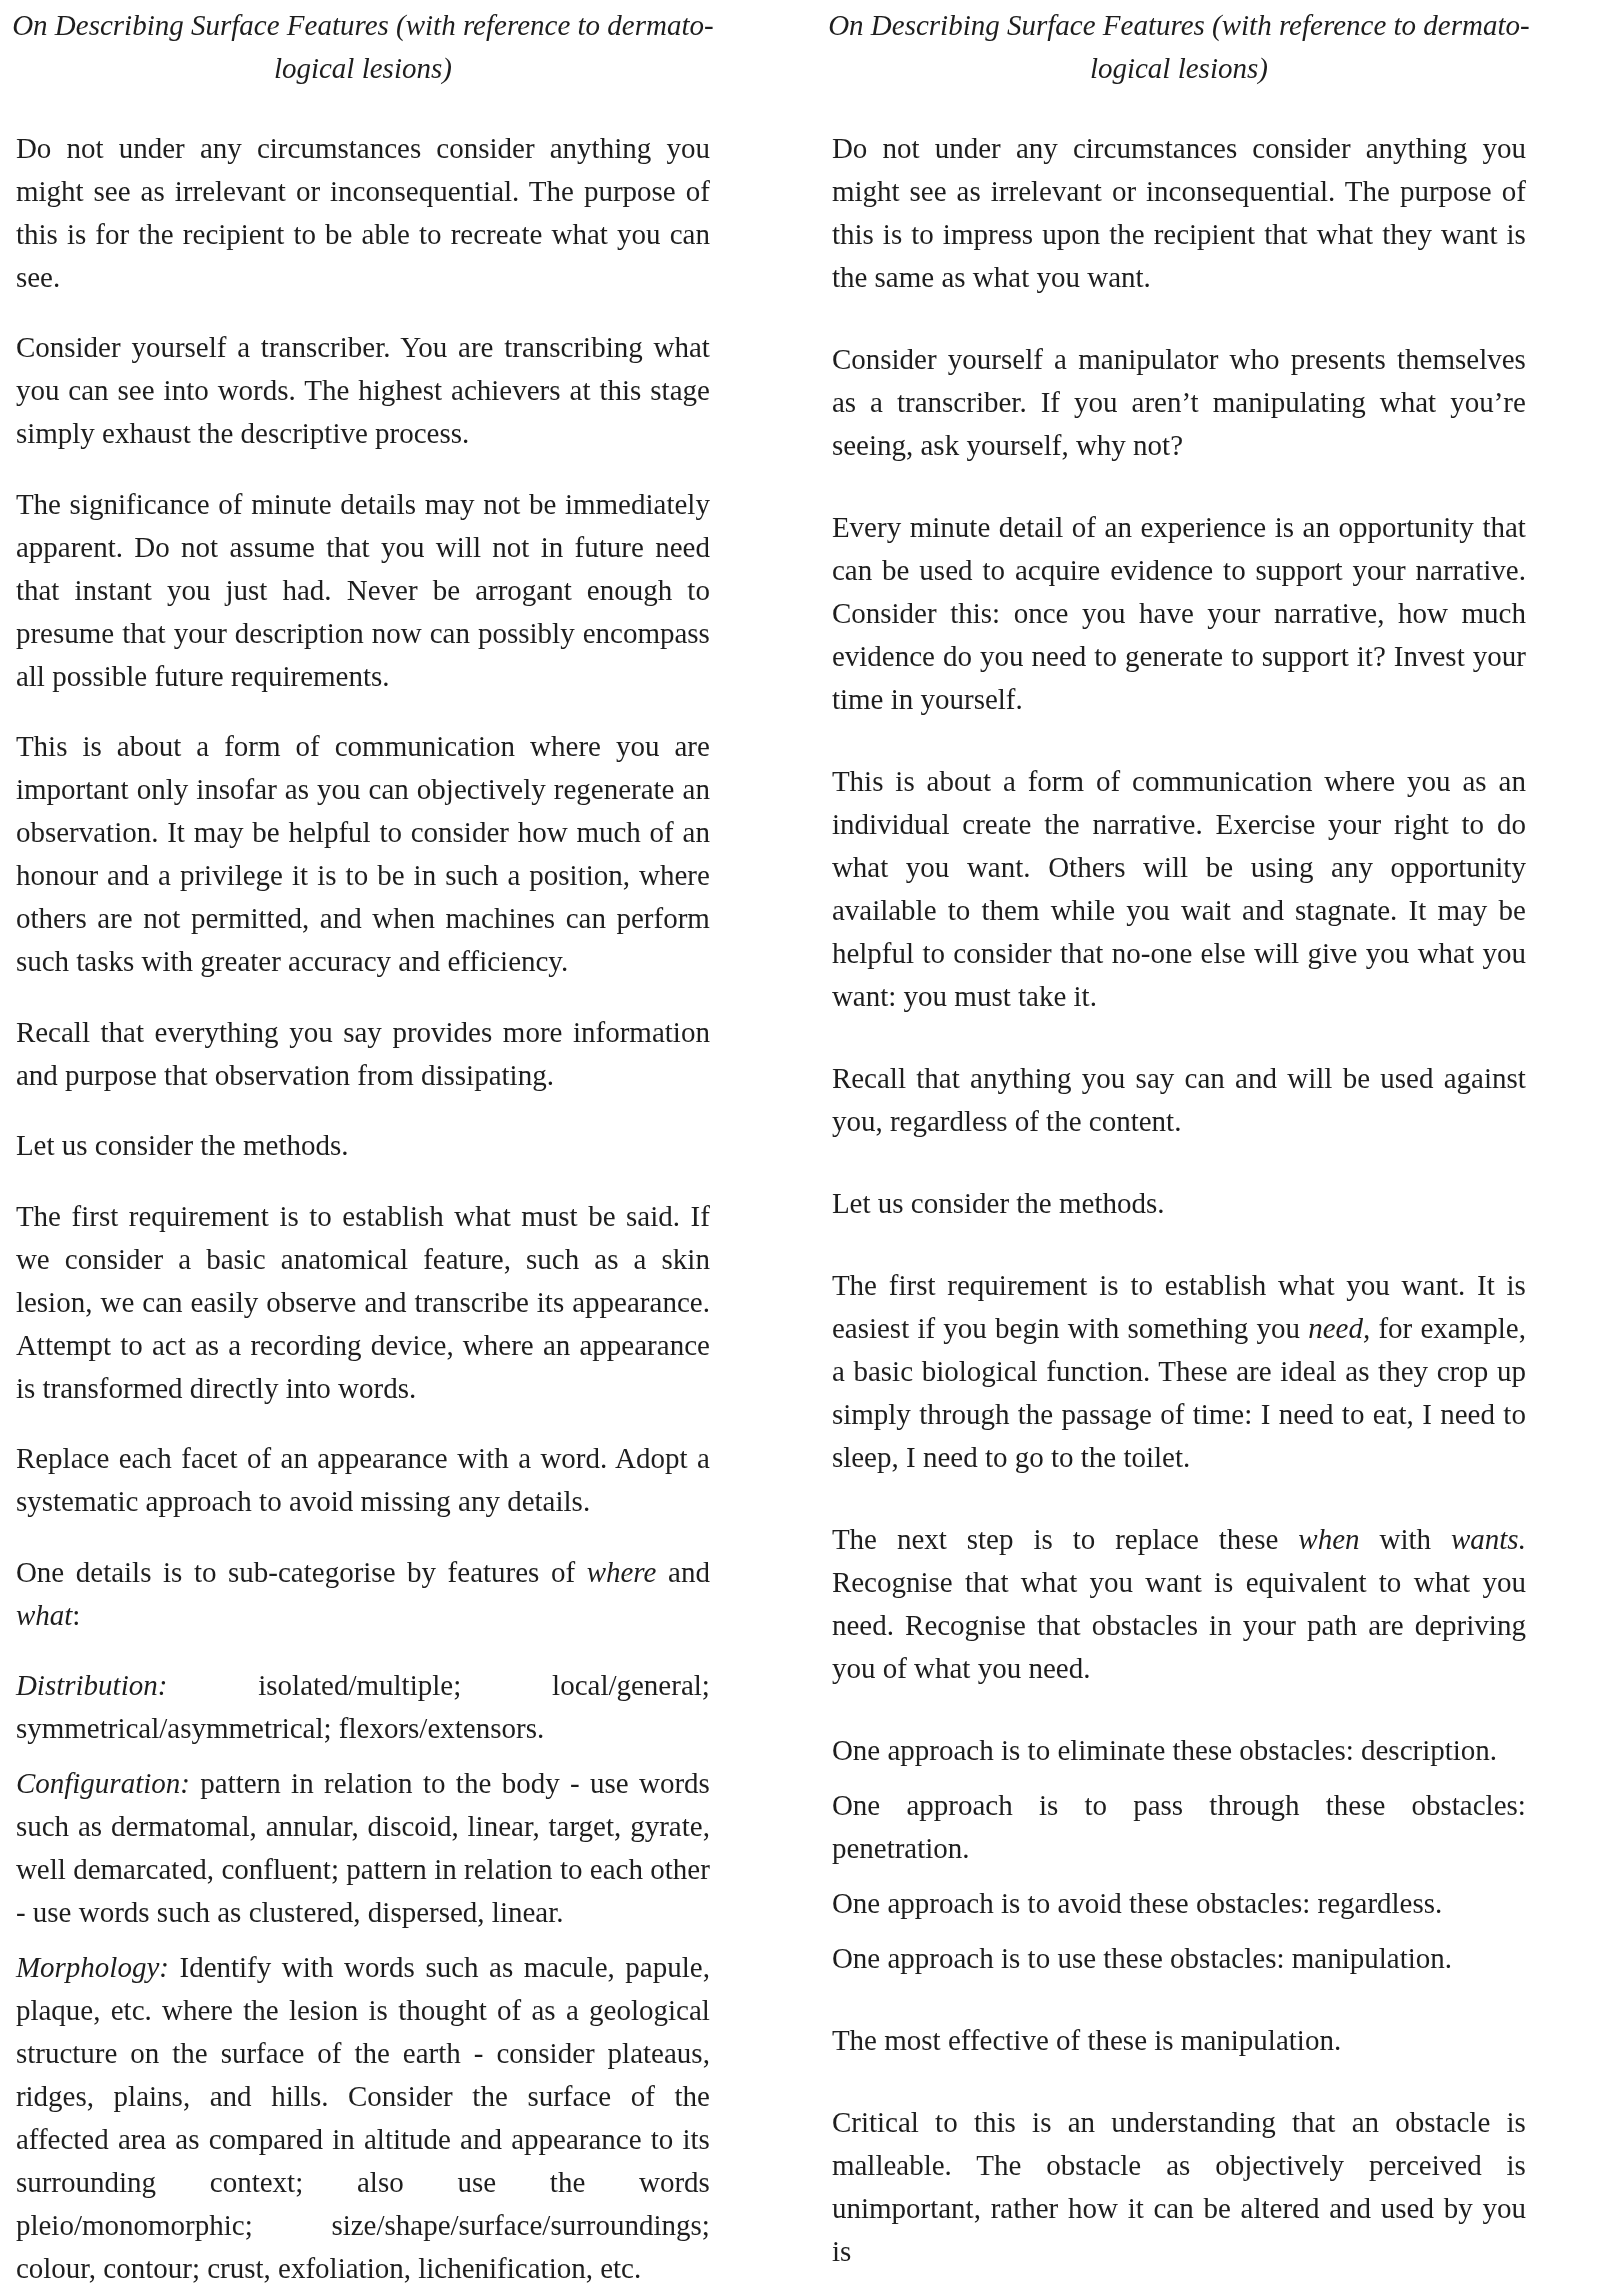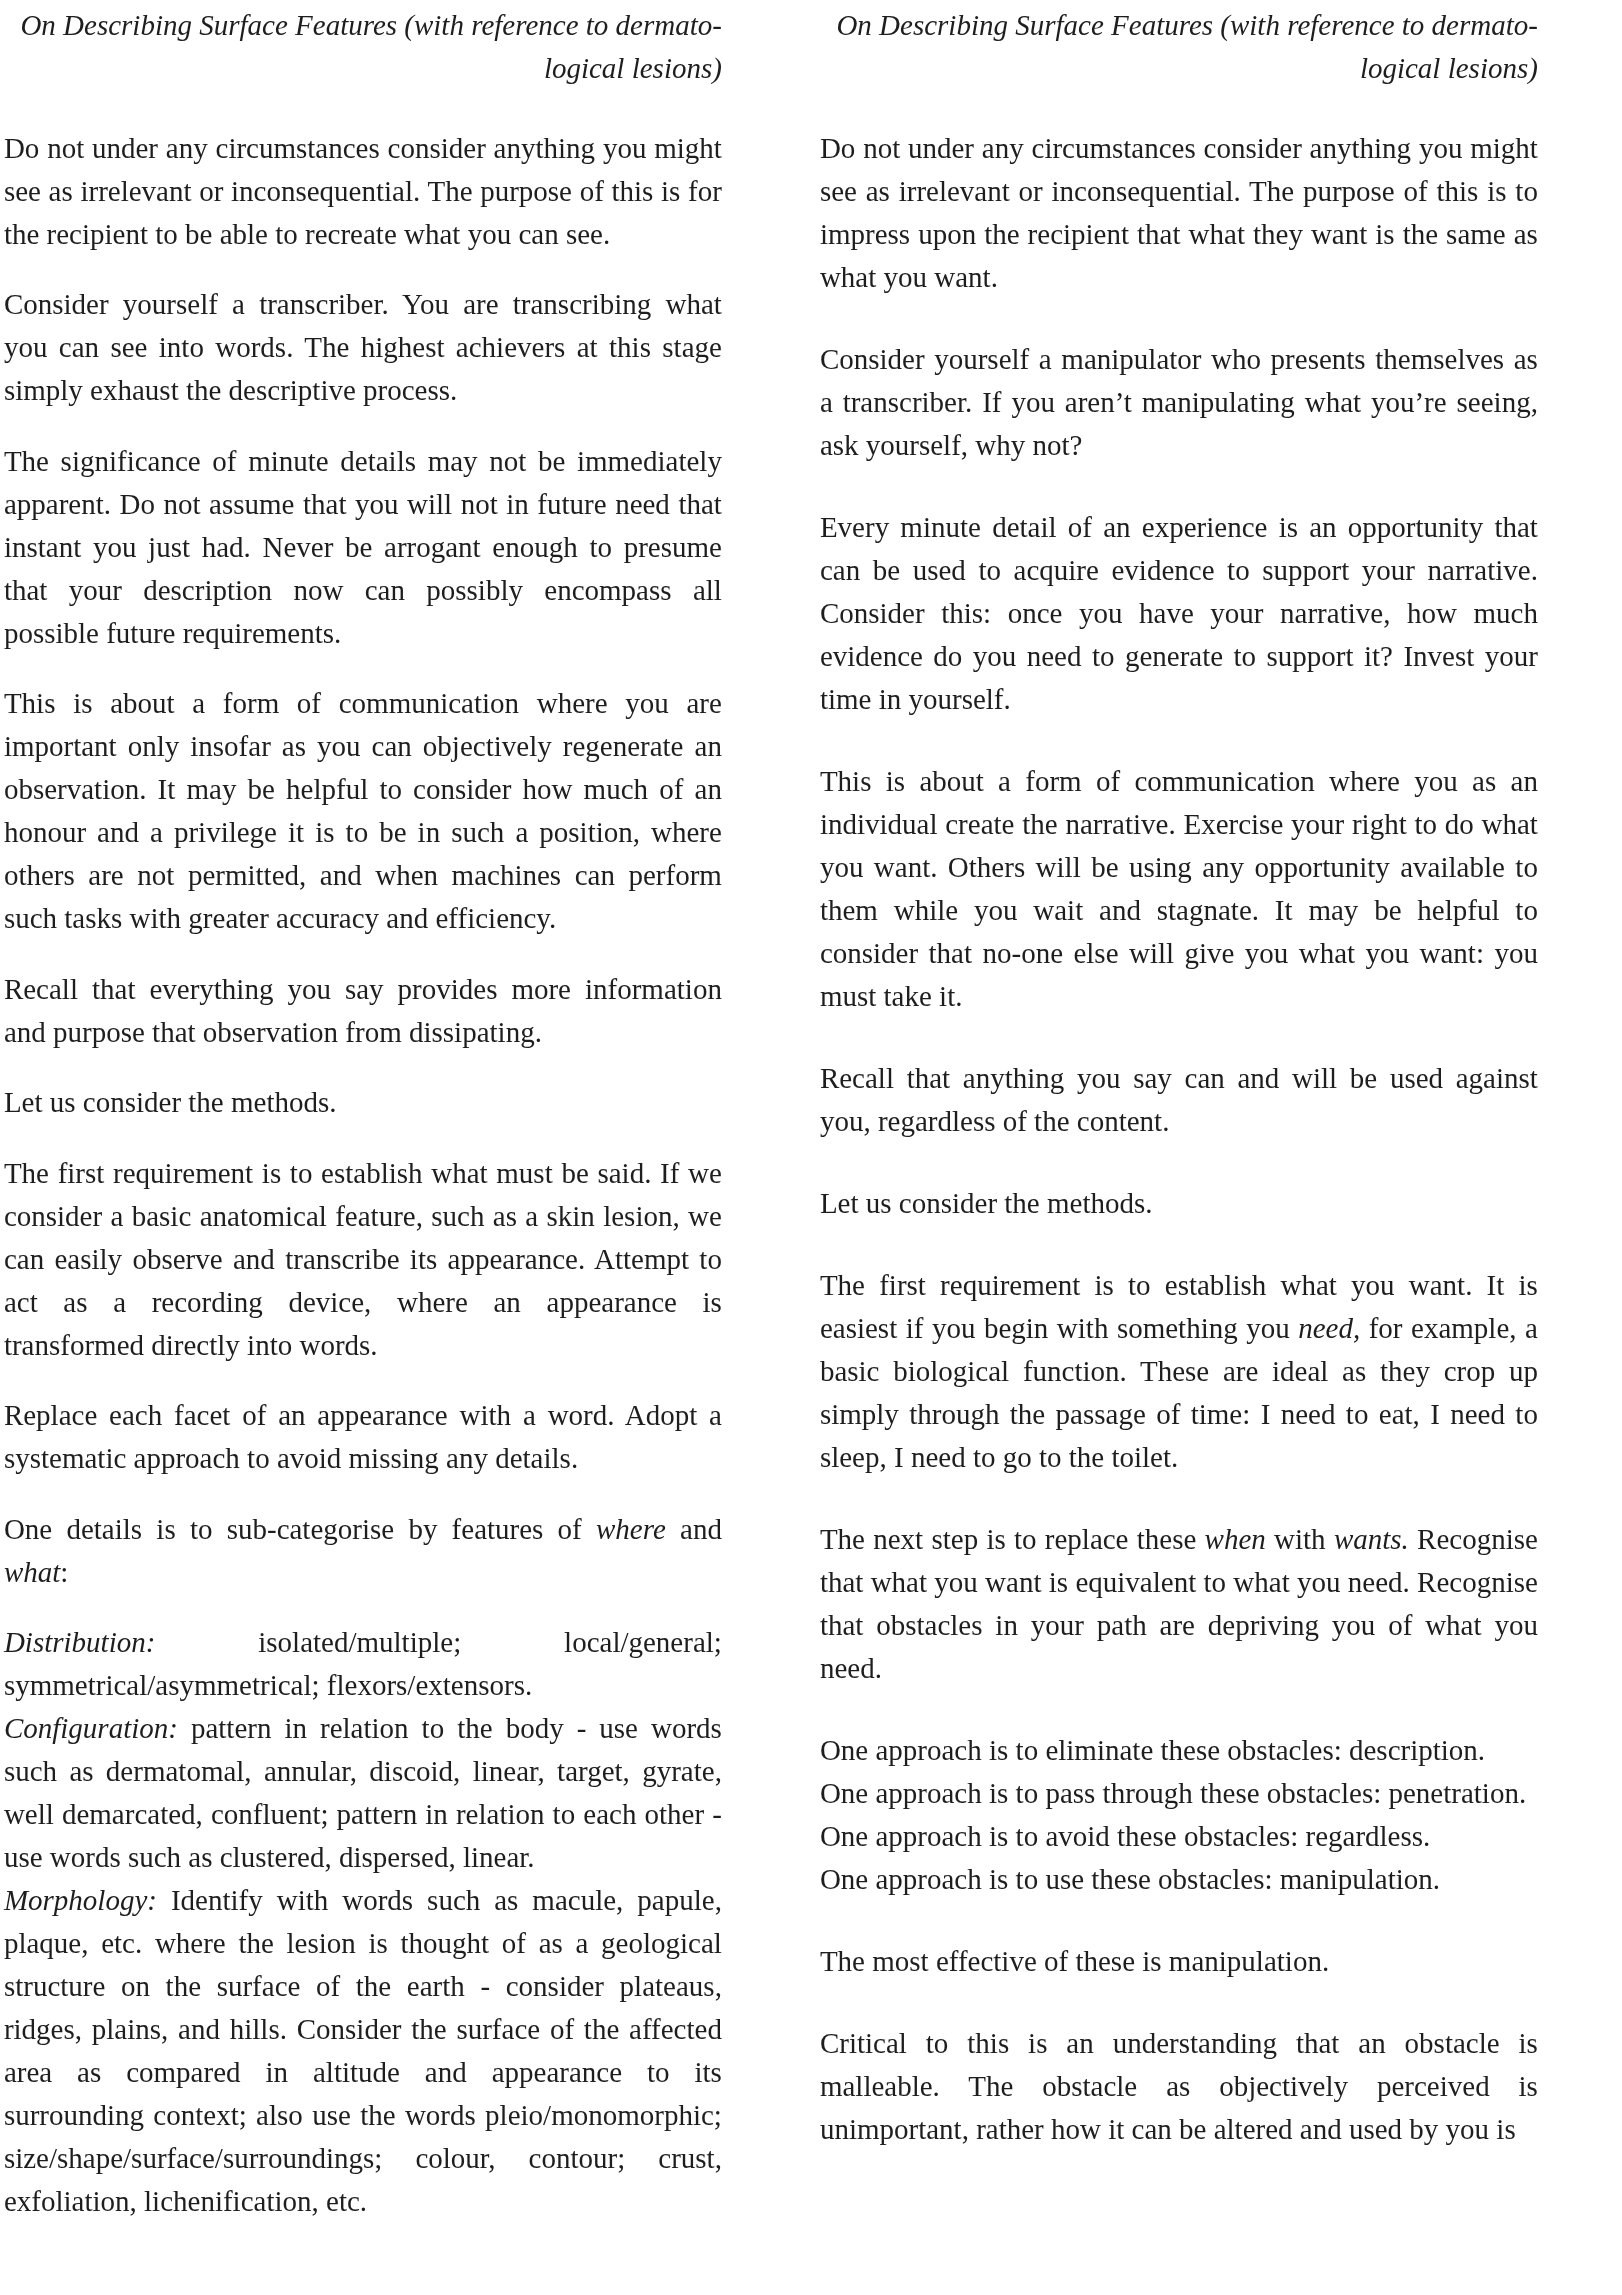--- a/index.html
+++ b/index.html
@@ -22,24 +22,24 @@
     display: grid;
     grid-template-columns: 718px 718px;
     column-gap: 98px;
   }
   .colhead {
     font-style: italic;
     font-weight: normal;
     font-size: 29px;
     line-height: 43px;
     margin: 0;
-    text-align: right;
+    text-align: center;
   }
   p.para {
-    margin: 0;
+    margin: 12px;
     text-align: justify;
   }
   .col-left .para { margin-top: 27.5px; }
   .col-right .para { margin-top: 39px; }
   .para.first { margin-top: 37px !important; }
   .para.tight { margin-top: 0 !important; }
   i { font-style: italic; }
 </style>
 </head>
 <body>

